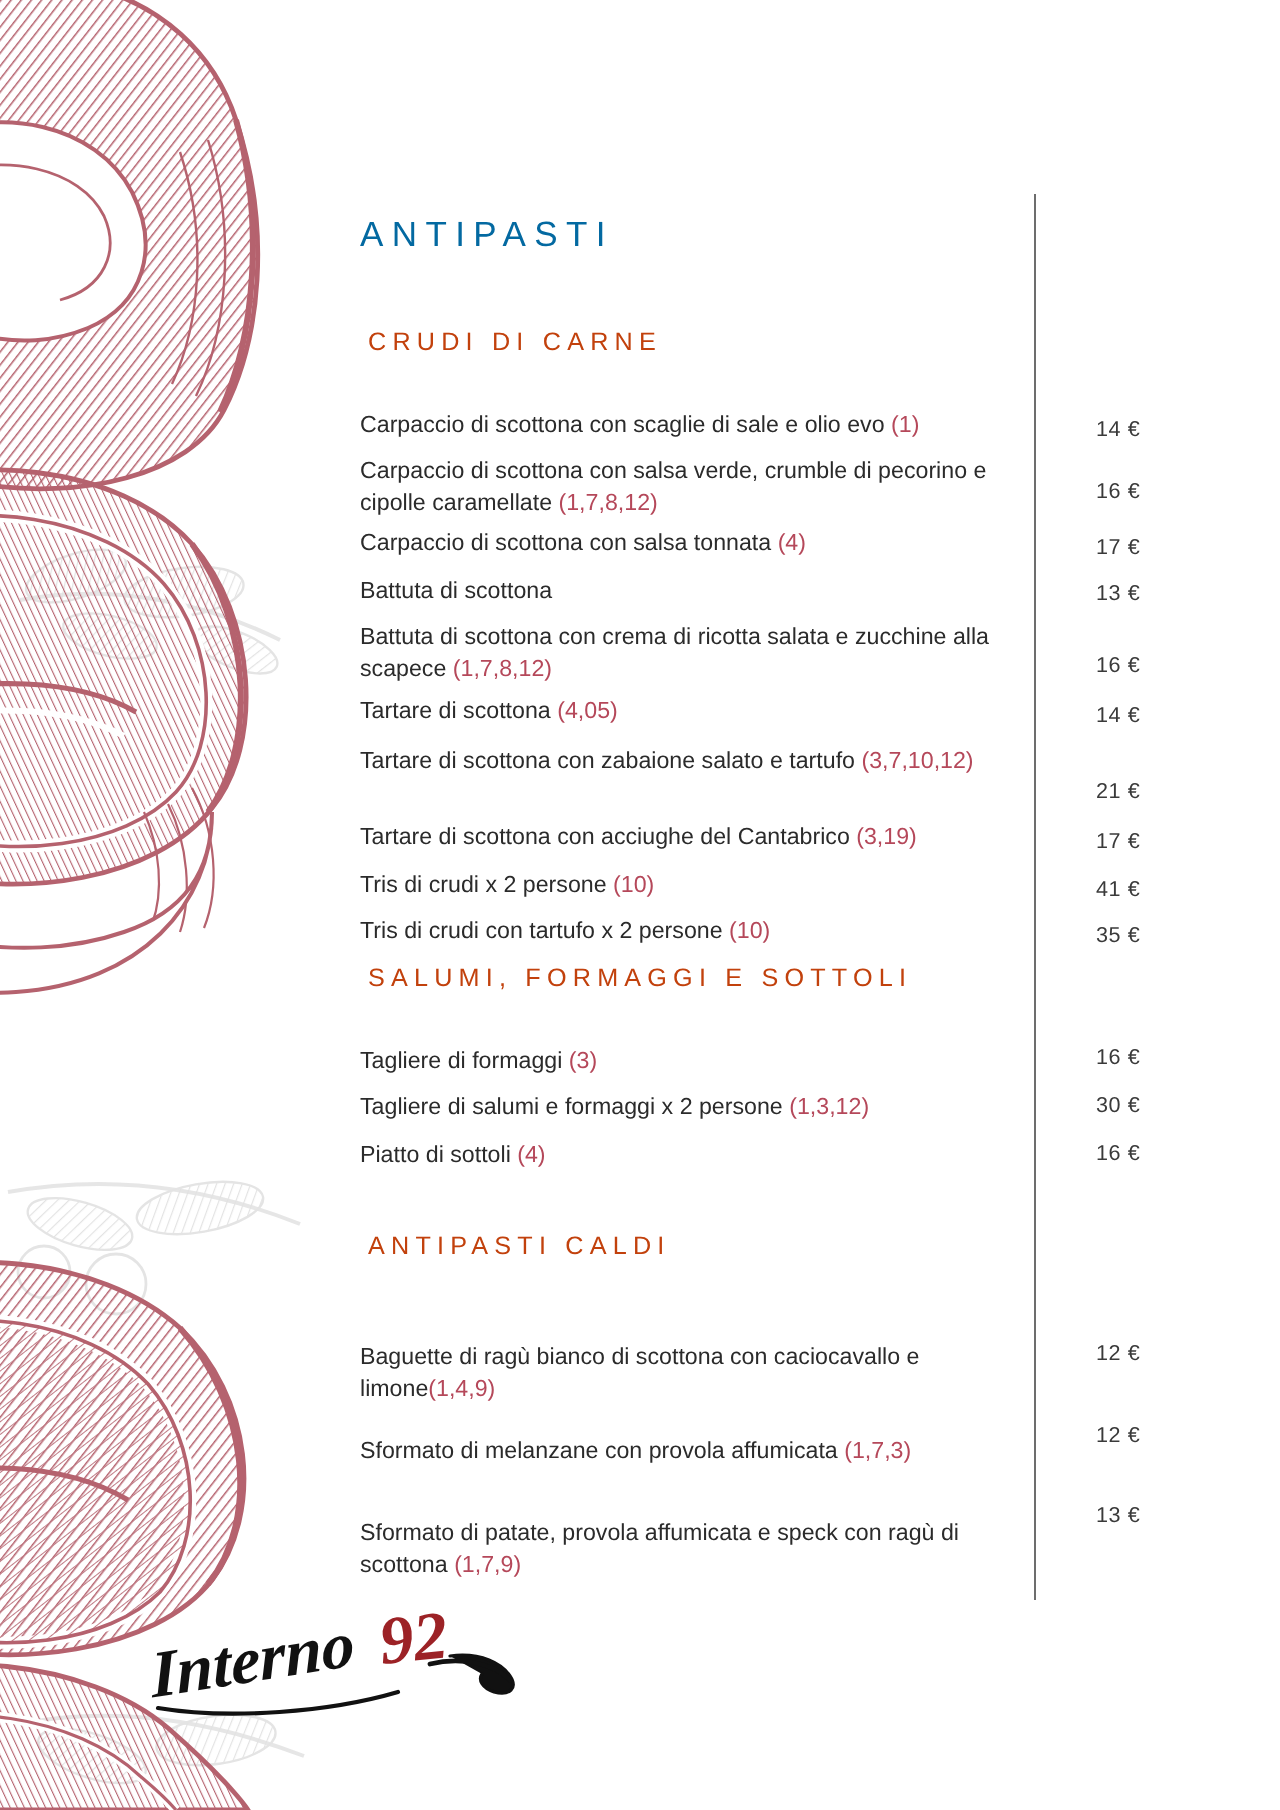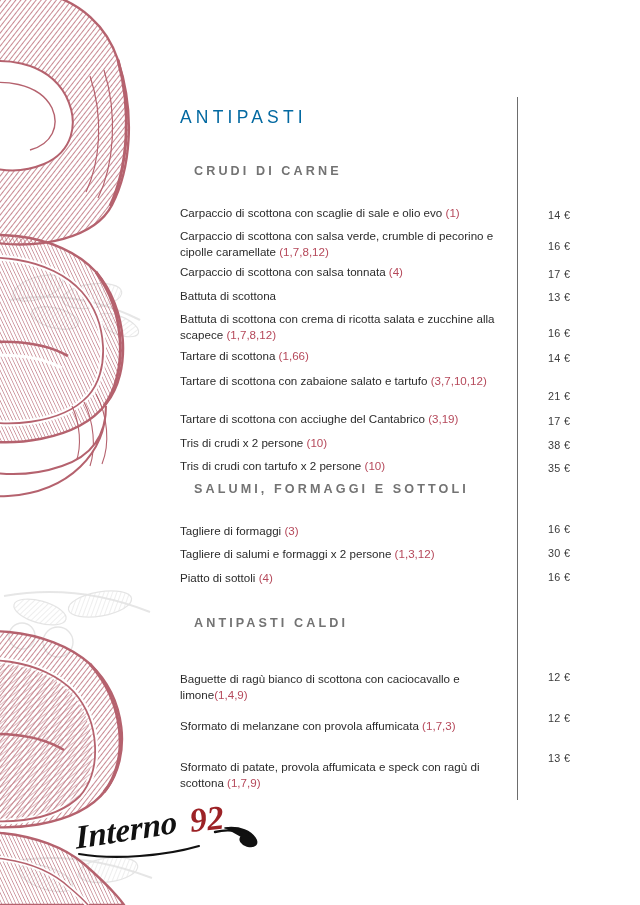--- a/index.html
+++ b/index.html
@@ -49,25 +49,25 @@
     left: 2px;
     top: 107px;
     font-size: 17.5px;
     letter-spacing: 4.2px;
     color: #0369a1;
     font-weight: 400;
   }
 
   .section-head {
     position: absolute;
-    left: 16px;
+    left: 6px;
     font-size: 12.6px;
     letter-spacing: 3.1px;
-    color: #737373;
-    font-weight: 700;
+    color: #c2410c;
+    font-weight: 400;
   }
   .section-head.s-crudi  { top: 164px; }
   .section-head.s-salumi { top: 482px; }
   .section-head.s-caldi  { top: 616px; }
 
   .rows { position: absolute; left: 0; top: 0; width: 462px; }
 
   .row {
     position: absolute;
     left: 0;
@@ -216,34 +216,34 @@
       </div>
       <div class="row">
         <div class="name" style="top: 288px;">Battuta di scottona</div>
         <div class="price" style="top: 291px;">13 €</div>
       </div>
       <div class="row">
         <div class="name" style="top: 311px;">Battuta di scottona con crema di ricotta salata e zucchine alla scapece <span class="alg">(1,7,8,12)</span></div>
         <div class="price" style="top: 327px;">16 €</div>
       </div>
       <div class="row">
-        <div class="name" style="top: 348px;">Tartare di scottona  <span class="alg">(1,66)</span></div>
+        <div class="name" style="top: 348px;">Tartare di scottona  <span class="alg">(4,05)</span></div>
         <div class="price" style="top: 352px;">14 €</div>
       </div>
       <div class="row">
         <div class="name" style="top: 373px;">Tartare di scottona con zabaione salato e tartufo <span class="alg">(3,7,10,12)</span></div>
         <div class="price" style="top: 390px;">21 €</div>
       </div>
       <div class="row">
         <div class="name" style="top: 411px;">Tartare di scottona con acciughe del Cantabrico  <span class="alg">(3,19)</span></div>
         <div class="price" style="top: 415px;">17 €</div>
       </div>
       <div class="row">
         <div class="name" style="top: 435px;">Tris di crudi <span class="ital">x 2 persone</span><span class="alg">  (10)</span></div>
-        <div class="price" style="top: 439px;">38 €</div>
+        <div class="price" style="top: 439px;">41 €</div>
       </div>
       <div class="row">
         <div class="name" style="top: 458px;">Tris di crudi con tartufo <span class="ital">x 2 persone</span><span class="alg">  (10)</span></div>
         <div class="price" style="top: 462px;">35 €</div>
       </div>
       <div class="row">
         <div class="name" style="top: 523px;">Tagliere di formaggi  <span class="alg">(3)</span></div>
         <div class="price" style="top: 523px;">16 €</div>
       </div>
       <div class="row">

